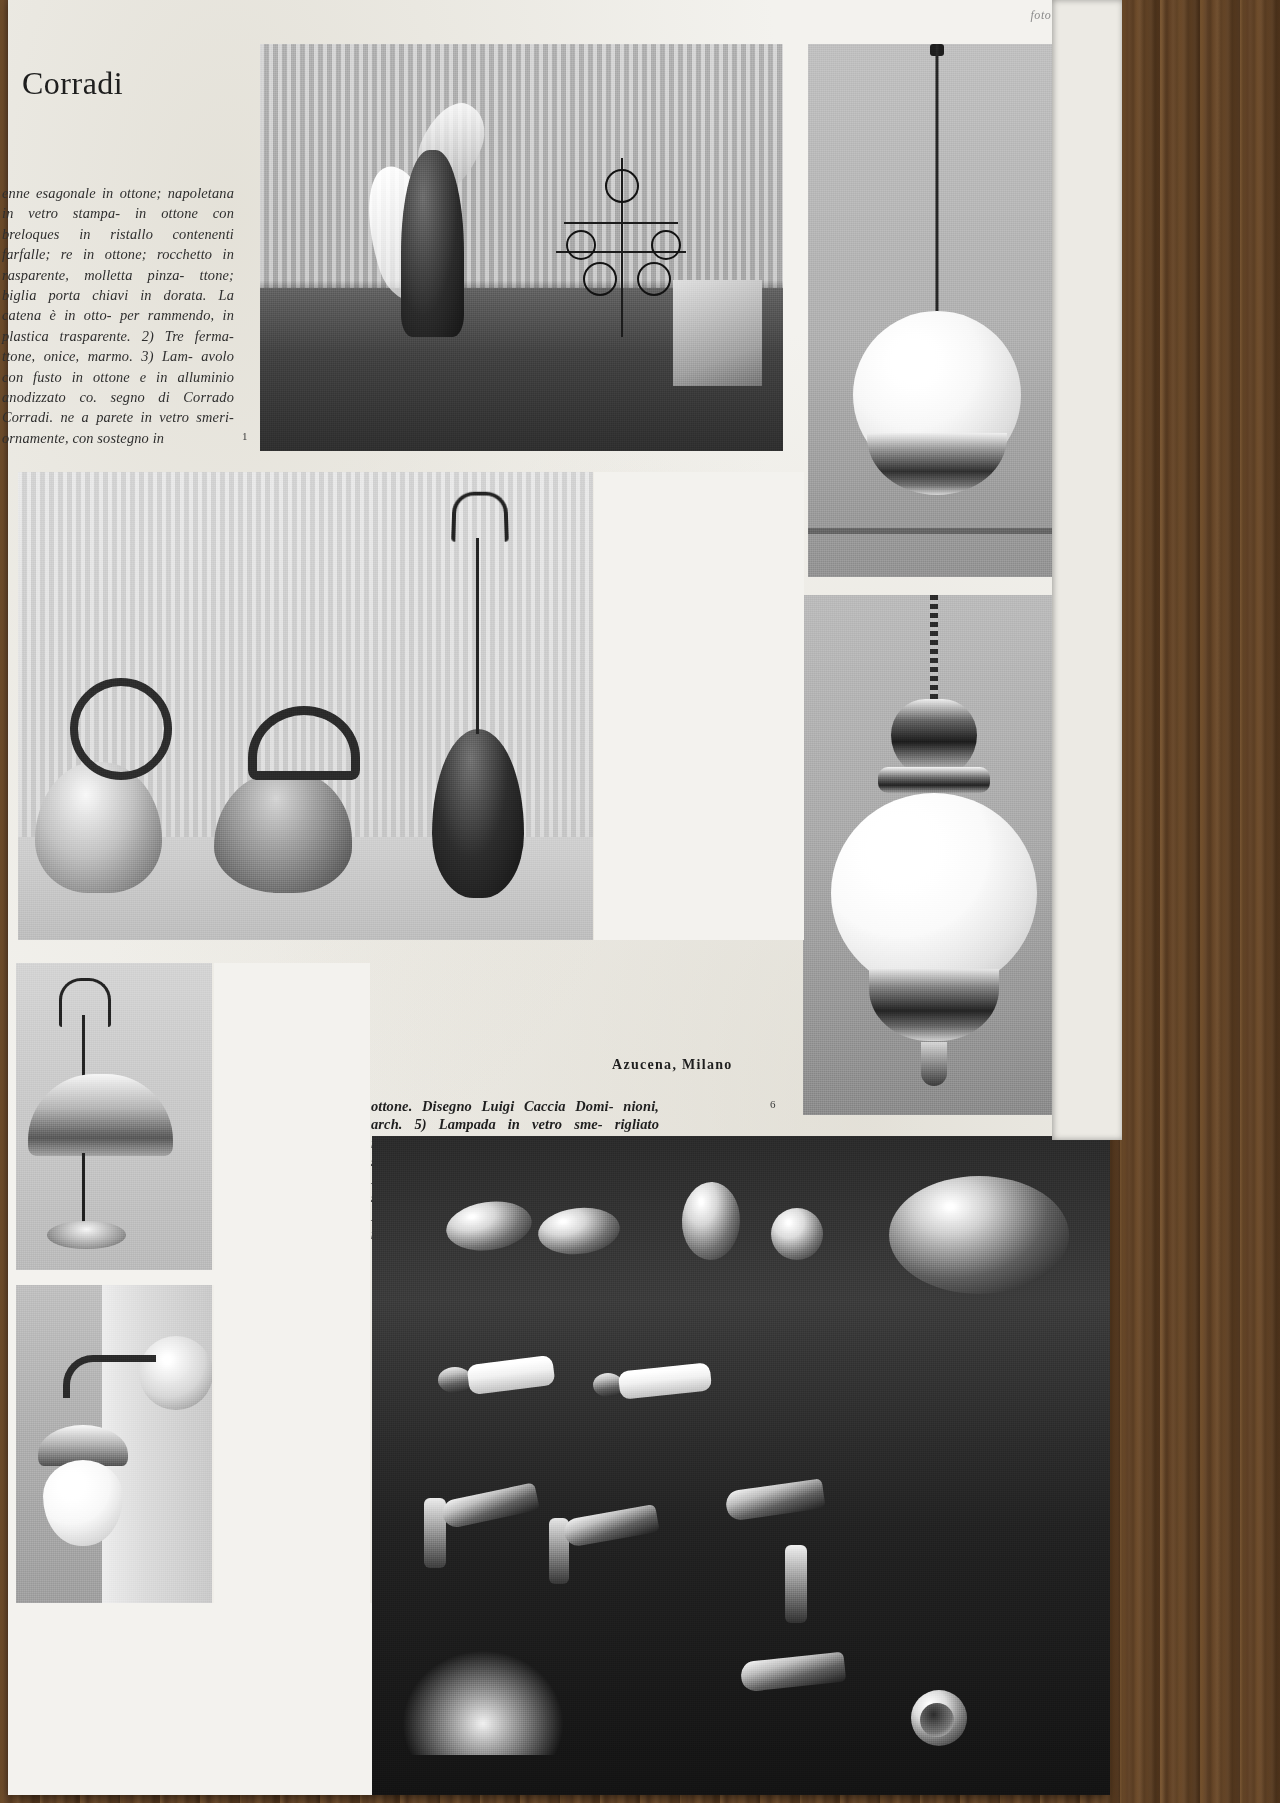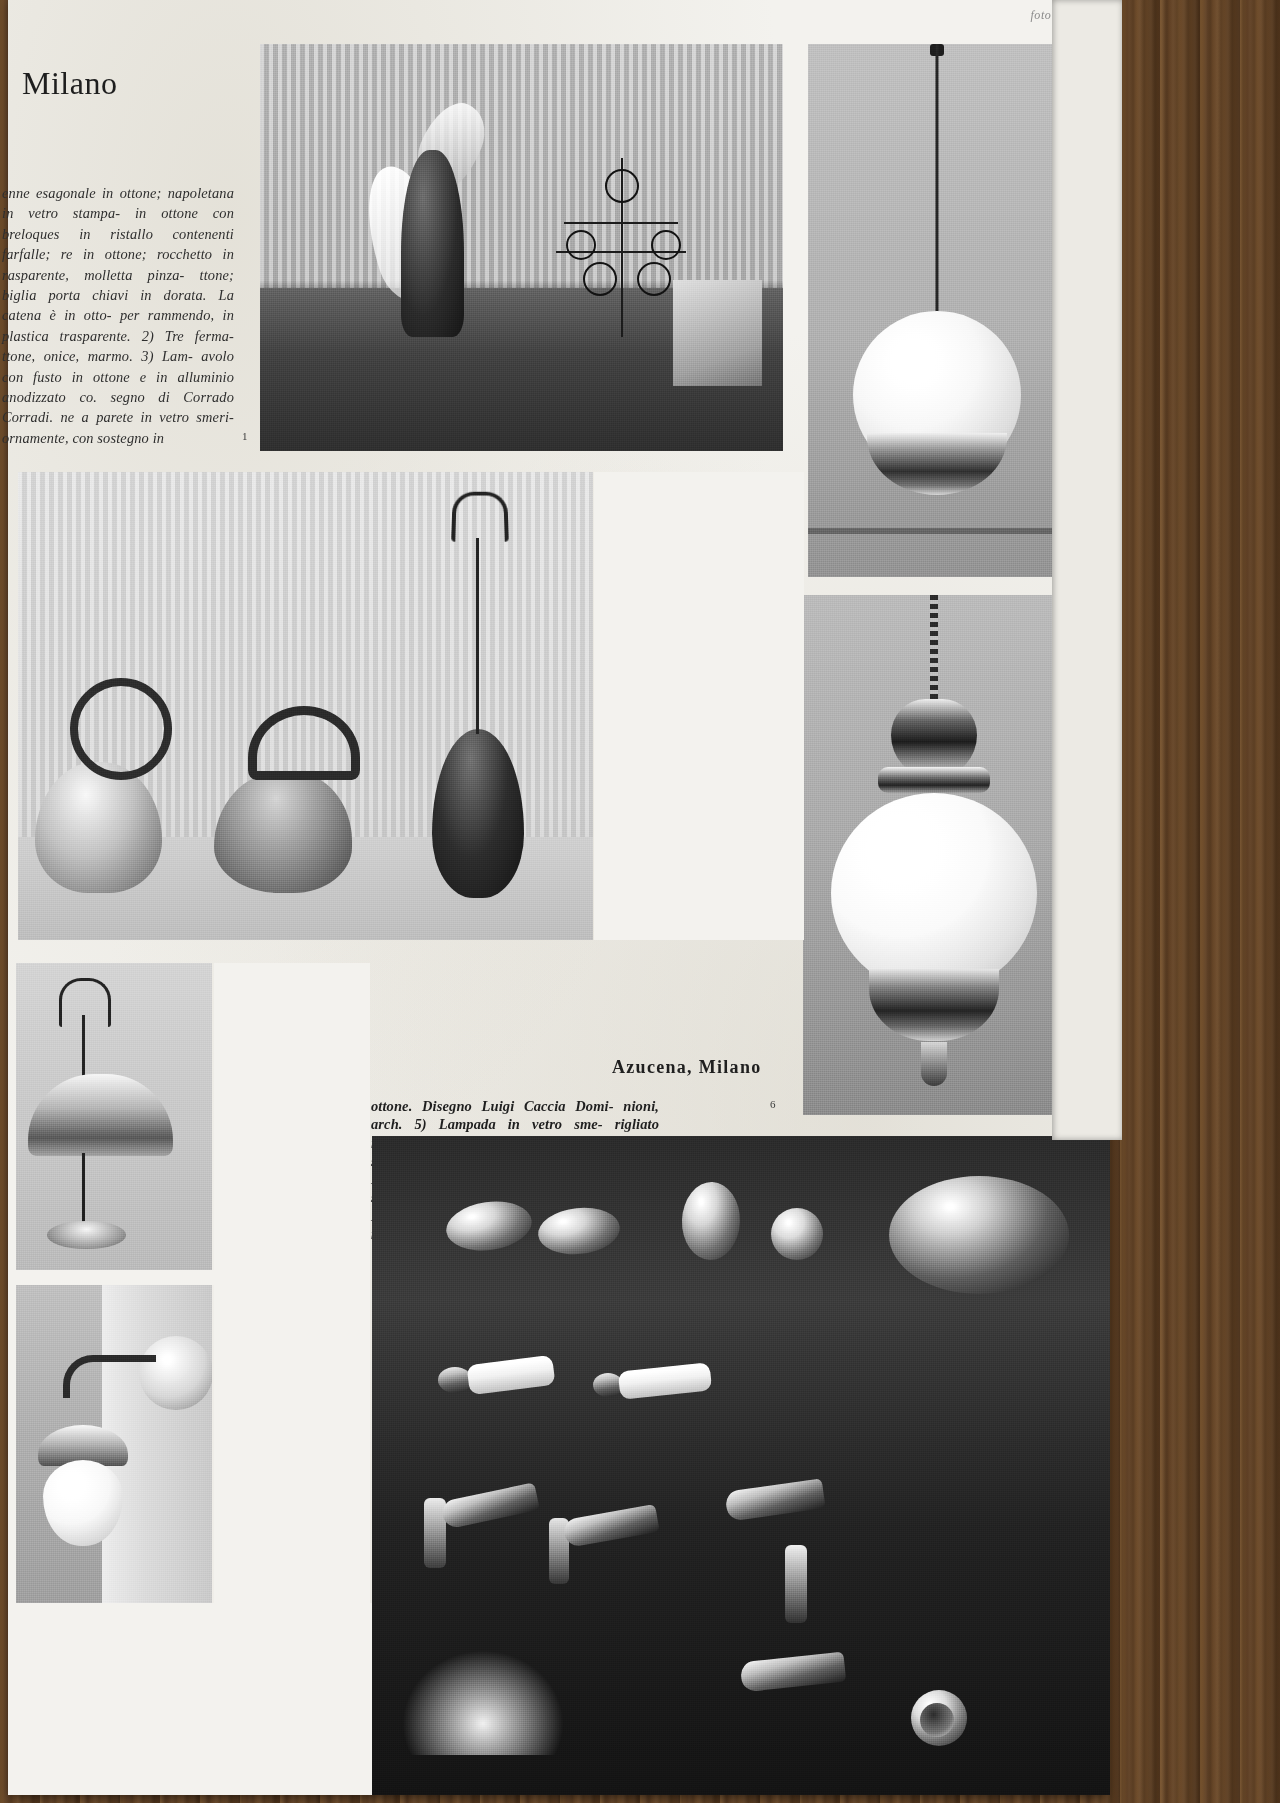--- a/index.html
+++ b/index.html
@@ -114,21 +114,21 @@
     text-align: justify;
     letter-spacing: .1px;
   }
 
   .maker-label {
     position: absolute;
     left: 604px;
     top: 1057px;
     font-family: "Liberation Serif", serif;
     font-weight: bold;
-    font-size: 18px;
+    font-size: 14px;
     letter-spacing: 1.3px;
     color: #1f1f1f;
   }
 
   .fignum {
     position: absolute;
     font-family: "Liberation Serif", serif;
     font-size: 11px;
     color: #3b3b3b;
   }
@@ -294,21 +294,21 @@
 </style>
 </head>
 <body>
 
 <div id="backdrop"></div>
 
 <div id="page">
 
   <div class="credit">foto Casali</div>
 
-  <h1 class="headline">Milano</h1>
+  <h1 class="headline">Corradi</h1>
 
   <div class="body-col">enne esagonale in ottone; napoletana in vetro stampa- in ottone con breloques in ristallo contenenti farfalle; re in ottone; rocchetto in rasparente, molletta pinza- ttone; biglia porta chiavi in dorata. La catena è in otto- per rammendo, in plastica trasparente. 2) Tre ferma- ttone, onice, marmo. 3) Lam- avolo con fusto in ottone e in alluminio anodizzato co. segno di Corrado Corradi. ne a parete in vetro smeri- ornamente, con sostegno in</div>
 
   <div class="plate" id="plate1">
     <div class="vstripes"></div>
     <div id="p1-table"></div>
     <div id="p1-plume"></div>
     <div id="p1-feather"></div>
     <div id="p1-bust"></div>
     <div class="p1-tree-stand">

